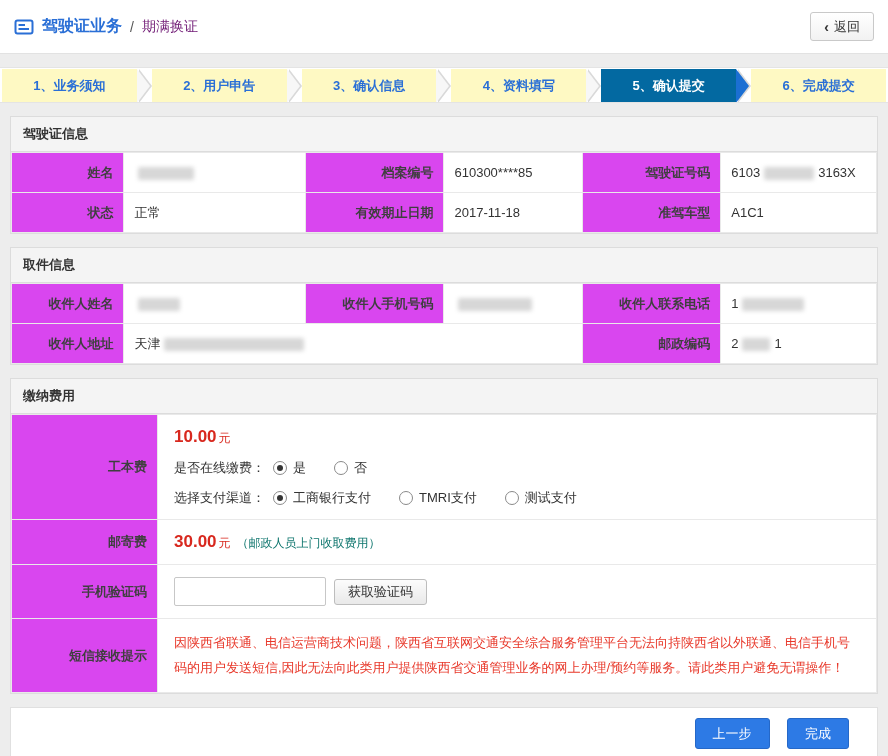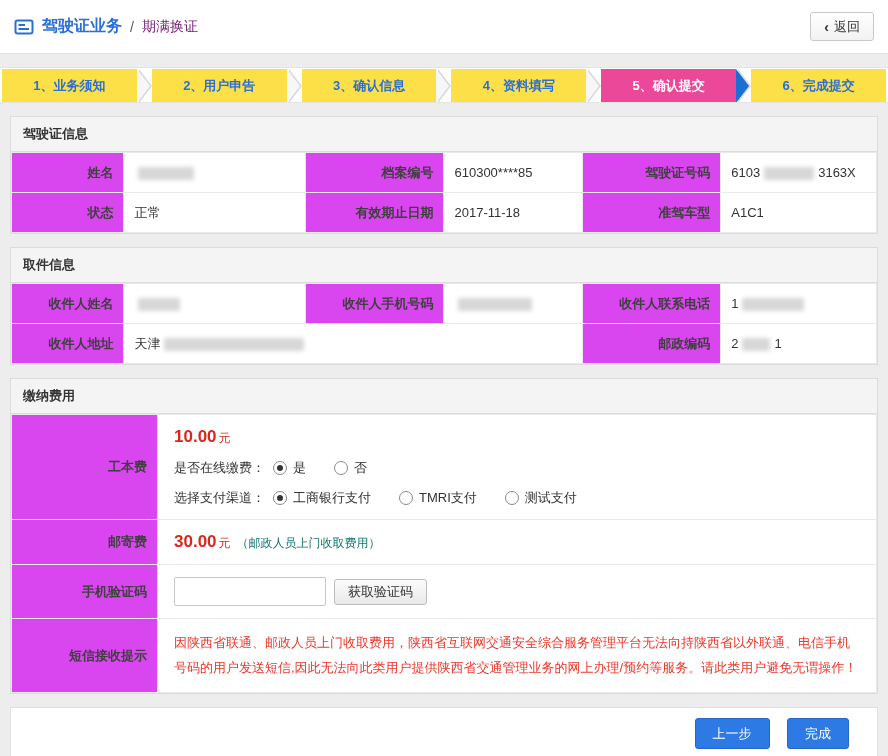--- a/index.html
+++ b/index.html
@@ -30,36 +30,36 @@
   }
   .chev { font-weight:bold; font-size:14px; line-height:1; }
 
   
   .steps {
     display:flex; background:#fff;
     border-top:1px solid #e4e4e4; border-bottom:1px solid #e4e4e4;
     height:36px; margin:13px 0; padding:0 2px; overflow:hidden;
   }
   .step {
-    flex:1; position:relative; background:#fde047;
+    flex:1; position:relative; background:#fef9c3;
     display:flex; align-items:center; justify-content:center;
     font-size:13px; color:#2a6fd6; font-weight:bold;
     margin-right:15px; height:34px; margin-top:1px;
   }
   .step::before {
     content:""; position:absolute; left:calc(100% + 2px); top:0; width:0; height:0;
     border-top:17px solid transparent; border-bottom:17px solid transparent;
     border-left:13px solid #d9d9d9; z-index:1;
   }
   .step::after {
     content:""; position:absolute; left:100%; top:0; width:0; height:0;
     border-top:17px solid transparent; border-bottom:17px solid transparent;
     border-left:13px solid #f7f7f7; z-index:2;
   }
-  .step.active { background:#ec4899; color:#fff; }
+  .step.active { background:#0369a1; color:#fff; }
   .step.active::after { border-left-color:#1b6fd3; }
   .step:last-child { margin-right:0; }
   .step:last-child::before, .step:last-child::after { display:none; }
 
   
   .panel { background:#fff; border:1px solid #dcdcdc; margin:13px 10px; }
   .panel-title {
     background:#f4f4f4; border-bottom:1px solid #dcdcdc;
     font-size:13px; font-weight:bold; padding:8px 12px; color:#333;
   }
@@ -279,21 +279,21 @@
         <td class="val content">
           <div class="sms-row">
             <input class="sms-input" type="text" value="" style="">
             <button class="code-btn">获取验证码</button>
           </div>
         </td>
       </tr>
       <tr>
         <td class="lab">短信接收提示</td>
         <td class="val content">
-          <div class="tip-text">因陕西省联通、邮政人员上门收取费用，陕西省互联网交通安全综合服务管理平台无法向持陕西省以外联通、电信手机号码的用户发送短信,因此无法向此类用户提供陕西省交通管理业务的网上办理/预约等服务。请此类用户避免无谓操作！</div>
+          <div class="tip-text">因陕西省联通、电信运营商技术问题，陕西省互联网交通安全综合服务管理平台无法向持陕西省以外联通、电信手机号码的用户发送短信,因此无法向此类用户提供陕西省交通管理业务的网上办理/预约等服务。请此类用户避免无谓操作！</div>
         </td>
       </tr>
       </tbody>
     </table>
   </section>
 
   <div class="footer-bar">
     <button class="btn-primary">上一步</button>
     <button class="btn-primary">完成</button>
   </div>

